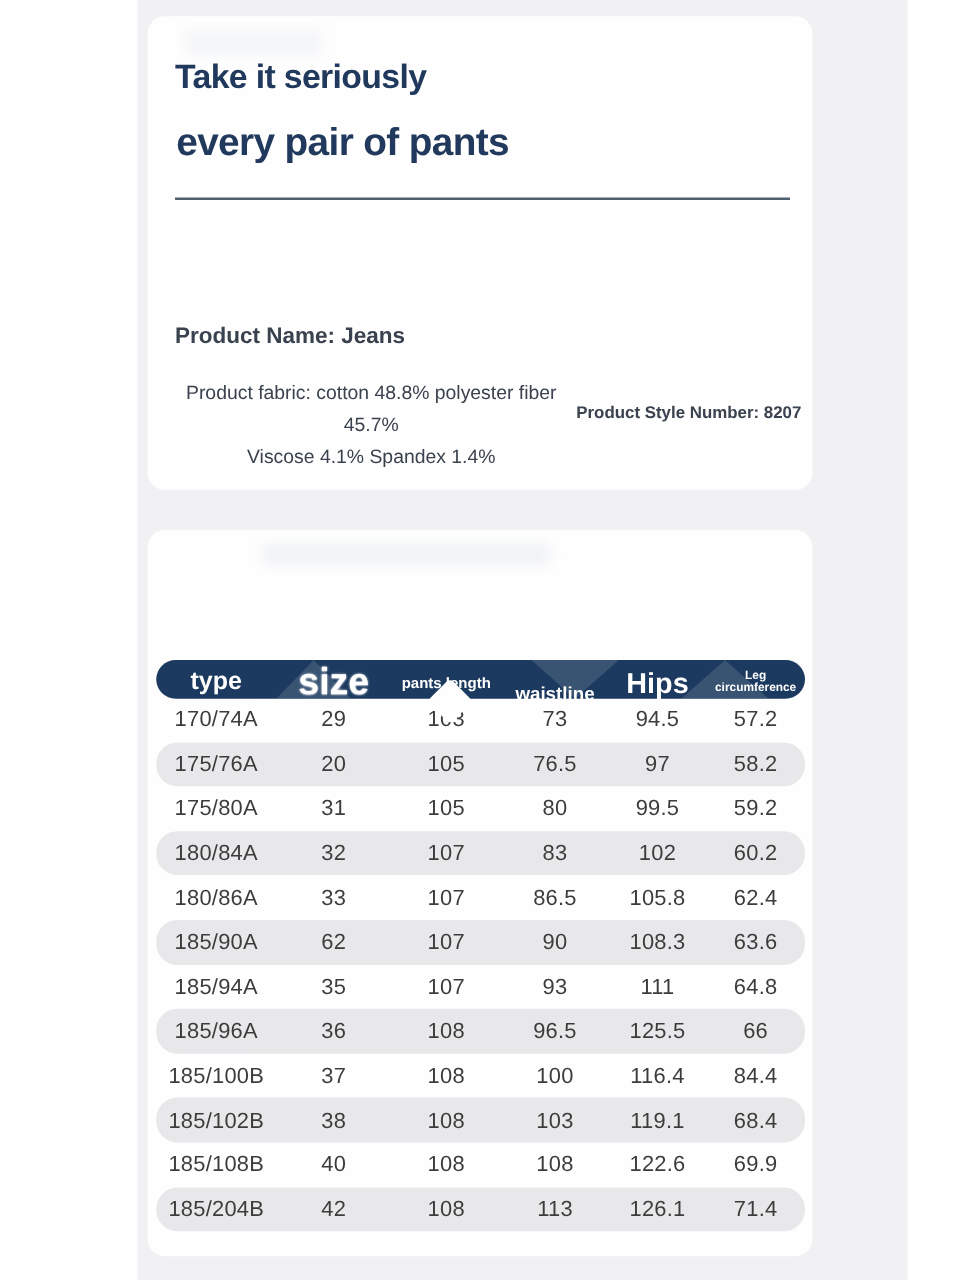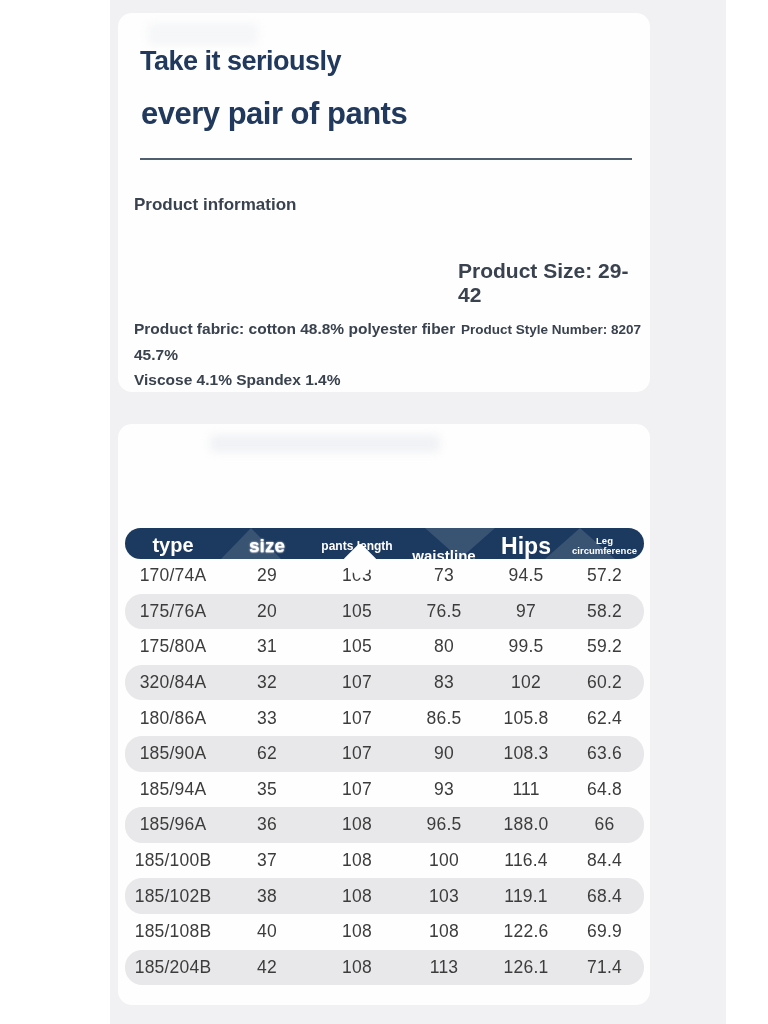--- a/index.html
+++ b/index.html
@@ -42,23 +42,23 @@
   }
   .product-name{
     position:absolute;left:22px;top:245px;
     font-size:18px;font-weight:700;color:var(--slate,#39424e);
   }
   .product-size{
     position:absolute;left:340px;top:246px;
     font-size:21px;font-weight:700;color:var(--slate,#39424e);
   }
   .fabric{
-    position:absolute;left:16px;top:303px;width:326px;
-    font-size:15.5px;font-weight:700;color:var(--slate,#39424e);
-    text-align:left;line-height:1.65;
+    position:absolute;left:16px;top:289px;width:326px;
+    font-size:15.5px;font-weight:400;color:var(--slate,#39424e);
+    text-align:center;line-height:1.65;
   }
   .style-number{
     position:absolute;left:343px;top:309px;
     font-size:13.5px;font-weight:700;color:var(--slate,#39424e);
   }
 
   
   .chart-title{
     position:absolute;left:16px;top:35px;margin:0;
     font-size:19px;font-weight:700;color:var(--slate,#2e3947);
@@ -66,21 +66,21 @@
   .thead{
     position:absolute;left:7px;top:104px;width:519px;height:31px;
     background:var(--header-bg,#1c3a5f);
     border-radius:16px;
     display:grid;grid-template-columns:96px 92px 88px 86px 78px 79px;
     align-items:center;justify-items:center;
     color:#fff;overflow:visible;
   }
   .th{position:relative;z-index:3;text-align:center;line-height:1.05;}
   .th-type{font-size:20px;font-weight:700;}
-  .th-size{font-size:19px;font-weight:700;text-shadow:0 0 2px rgba(255,255,255,.85),0 1px 1px rgba(255,255,255,.5);}
+  .th-size{font-size:30px;font-weight:700;text-shadow:0 0 2px rgba(255,255,255,.85),0 1px 1px rgba(255,255,255,.5);}
   .th-pants{font-size:12px;font-weight:700;}
   .th-waist{font-size:15px;font-weight:700;margin-top:20px;}
   .th-hips{font-size:23px;font-weight:700;}
   .th-leg{font-size:9.5px;font-weight:700;width:68px;}
   
   .chev{position:absolute;top:0;height:31px;background:rgba(255,255,255,0.13);z-index:1;}
   .chev1{left:96px;width:60px;clip-path:polygon(0 100%,50% 0,100% 100%);}
   .chev2{left:300px;width:70px;clip-path:polygon(0 0,50% 100%,100% 0);}
   .chev3{left:420px;width:70px;clip-path:polygon(0 100%,50% 0,100% 100%);}
   .blob{
@@ -104,22 +104,21 @@
 </head>
 <body>
 
 <div class="column">
 
   <section class="card card1">
     <div class="ghost ghost-hero"></div>
     <h1 class="hero-line1">Take it seriously</h1>
     <h2 class="hero-line2">every pair of pants</h2>
     <div class="rule"></div>
-    <div class="section-label">Product information</div>
-    <div class="product-size">Product Size: 29-42</div>
+    <div class="product-name">Product Name: Jeans</div>
     <div class="fabric">
       <span>Product fabric: cotton 48.8% polyester fiber 45.7%</span><br>
       <span>Viscose 4.1% Spandex 1.4%</span>
     </div>
     <div class="style-number">Product Style Number: 8207</div>
   </section>
 
   <section class="card card2">
     <div class="ghost ghost-chart"></div>
 
@@ -155,21 +154,21 @@
         </div>
         <div class="trow">
           <div class="tcell">175/80A</div>
           <div class="tcell">31</div>
           <div class="tcell">105</div>
           <div class="tcell">80</div>
           <div class="tcell">99.5</div>
           <div class="tcell">59.2</div>
         </div>
         <div class="trow alt">
-          <div class="tcell">320/84A</div>
+          <div class="tcell">180/84A</div>
           <div class="tcell">32</div>
           <div class="tcell">107</div>
           <div class="tcell">83</div>
           <div class="tcell">102</div>
           <div class="tcell">60.2</div>
         </div>
         <div class="trow">
           <div class="tcell">180/86A</div>
           <div class="tcell">33</div>
           <div class="tcell">107</div>
@@ -191,21 +190,21 @@
           <div class="tcell">107</div>
           <div class="tcell">93</div>
           <div class="tcell">111</div>
           <div class="tcell">64.8</div>
         </div>
         <div class="trow alt">
           <div class="tcell">185/96A</div>
           <div class="tcell">36</div>
           <div class="tcell">108</div>
           <div class="tcell">96.5</div>
-          <div class="tcell">188.0</div>
+          <div class="tcell">125.5</div>
           <div class="tcell">66</div>
         </div>
         <div class="trow">
           <div class="tcell">185/100B</div>
           <div class="tcell">37</div>
           <div class="tcell">108</div>
           <div class="tcell">100</div>
           <div class="tcell">116.4</div>
           <div class="tcell">84.4</div>
         </div>

